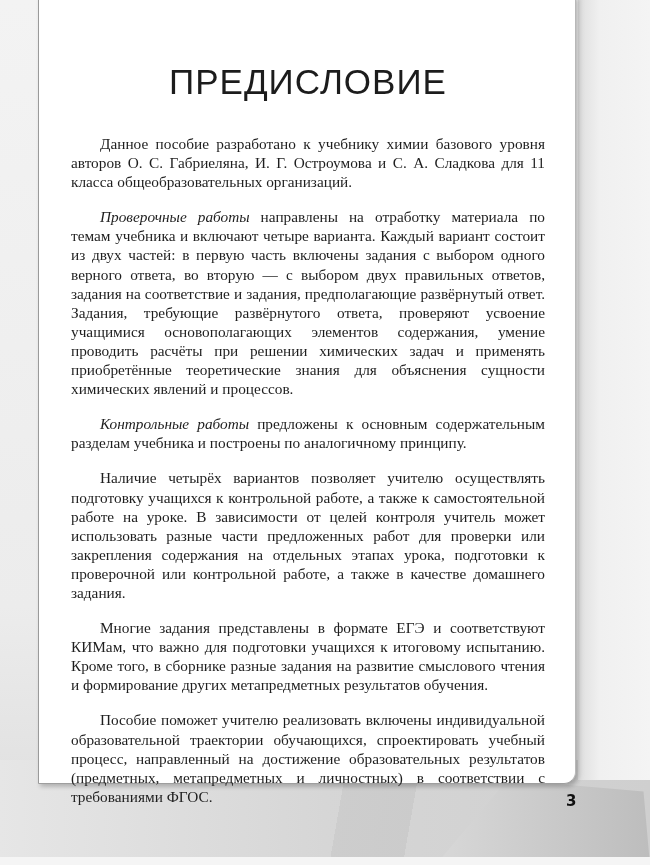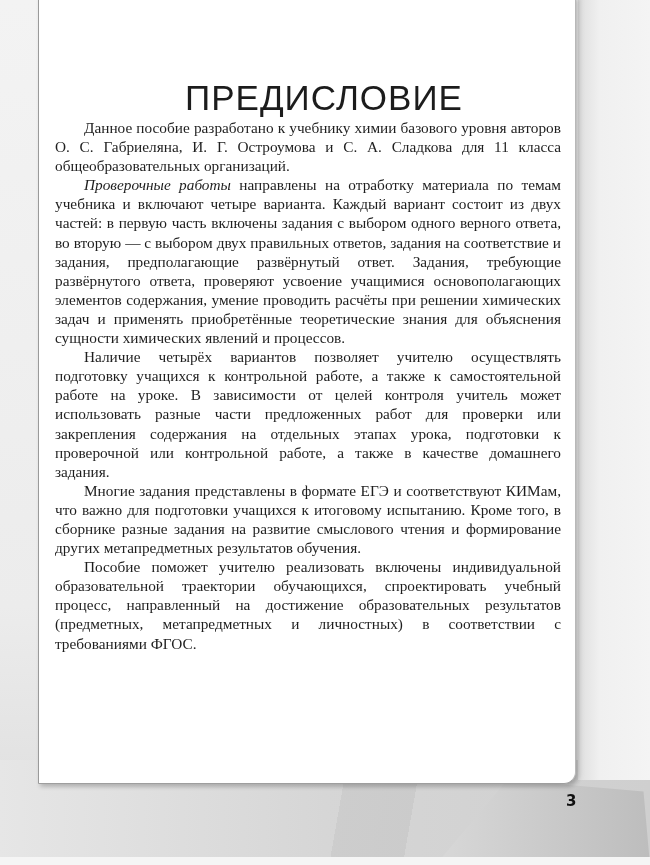--- a/index.html
+++ b/index.html
@@ -58,37 +58,37 @@
     .title {
       position: absolute;
       left: 0;
       top: 66px;
       width: 538px;
       text-align: center;
       font-family: "Liberation Sans", sans-serif;
       font-size: 35px;
       letter-spacing: 1px;
       color: #1c1c1c;
-      margin: 16px;
+      margin: 0;
       font-weight: normal;
     }
     .body-text {
       position: absolute;
       left: 16px;
       top: 122px;
       width: 506px;
       font-family: "Liberation Serif", serif;
       font-size: 15.3px;
       line-height: 19.1px;
       color: #1e1e1e;
       text-align: justify;
       hyphens: manual;
     }
     .body-text p {
-      margin: 0;
+      margin: 16px;
       text-indent: 29px;
     }
     .body-text em {
     }
     .page-number {
       position: absolute;
       left: 566px;
       top: 792px;
       font-family: "DejaVu Sans", sans-serif;
       font-weight: bold;
@@ -109,20 +109,23 @@
   <h1 class="title">ПРЕДИСЛОВИЕ</h1>
 
   <div class="body-text">
     <p>
       <span>Данное пособие разработано к учебнику химии базового уровня авторов О. С. Габриеляна, И. Г. Остроумова и С. А. Сладкова для 11 класса общеобразовательных организаций.</span>
     </p>
     <p>
       <em>Проверочные работы</em><span> направлены на отработку материала по темам учебника и включают четыре варианта. Каждый вариант со­стоит из двух частей: в первую часть включены задания с выбором одного верного ответа, во вторую — с выбором двух правильных ответов, задания на соответствие и задания, предполагающие раз­вёрнутый ответ. Задания, требующие развёрнутого ответа, проверя­ют усвоение учащимися основополагающих элементов содержания, умение проводить расчёты при решении химических задач и при­менять приобретённые теоретические знания для объяснения сущ­ности химических явлений и процессов.</span>
     </p>
     <p>
+      <em>Контрольные работы</em><span> предложены к основным содержатель­ным разделам учебника и построены по аналогичному принципу.</span>
+    </p>
+    <p>
       <span>Наличие четырёх вариантов позволяет учителю осуществлять подготовку учащихся к контрольной работе, а также к самостоя­тельной работе на уроке. В зависимости от целей контроля учитель может использовать разные части предложенных работ для провер­ки или закрепления содержания на отдельных этапах урока, под­готовки к проверочной или контрольной работе, а также в качестве домашнего задания.</span>
     </p>
     <p>
       <span>Многие задания представлены в формате ЕГЭ и соответствуют КИМам, что важно для подготовки учащихся к итоговому испыта­нию. Кроме того, в сборнике разные задания на развитие смысло­вого чтения и формирование других метапредметных результатов обучения.</span>
     </p>
     <p>
       <span>Пособие поможет учителю реализовать включены индивиду­альной образовательной траектории обучающихся, спроектировать учебный процесс, направленный на достижение образовательных результатов (предметных, метапредметных и личностных) в соот­ветствии с требованиями ФГОС.</span>
     </p>
   </div>
 </div>

